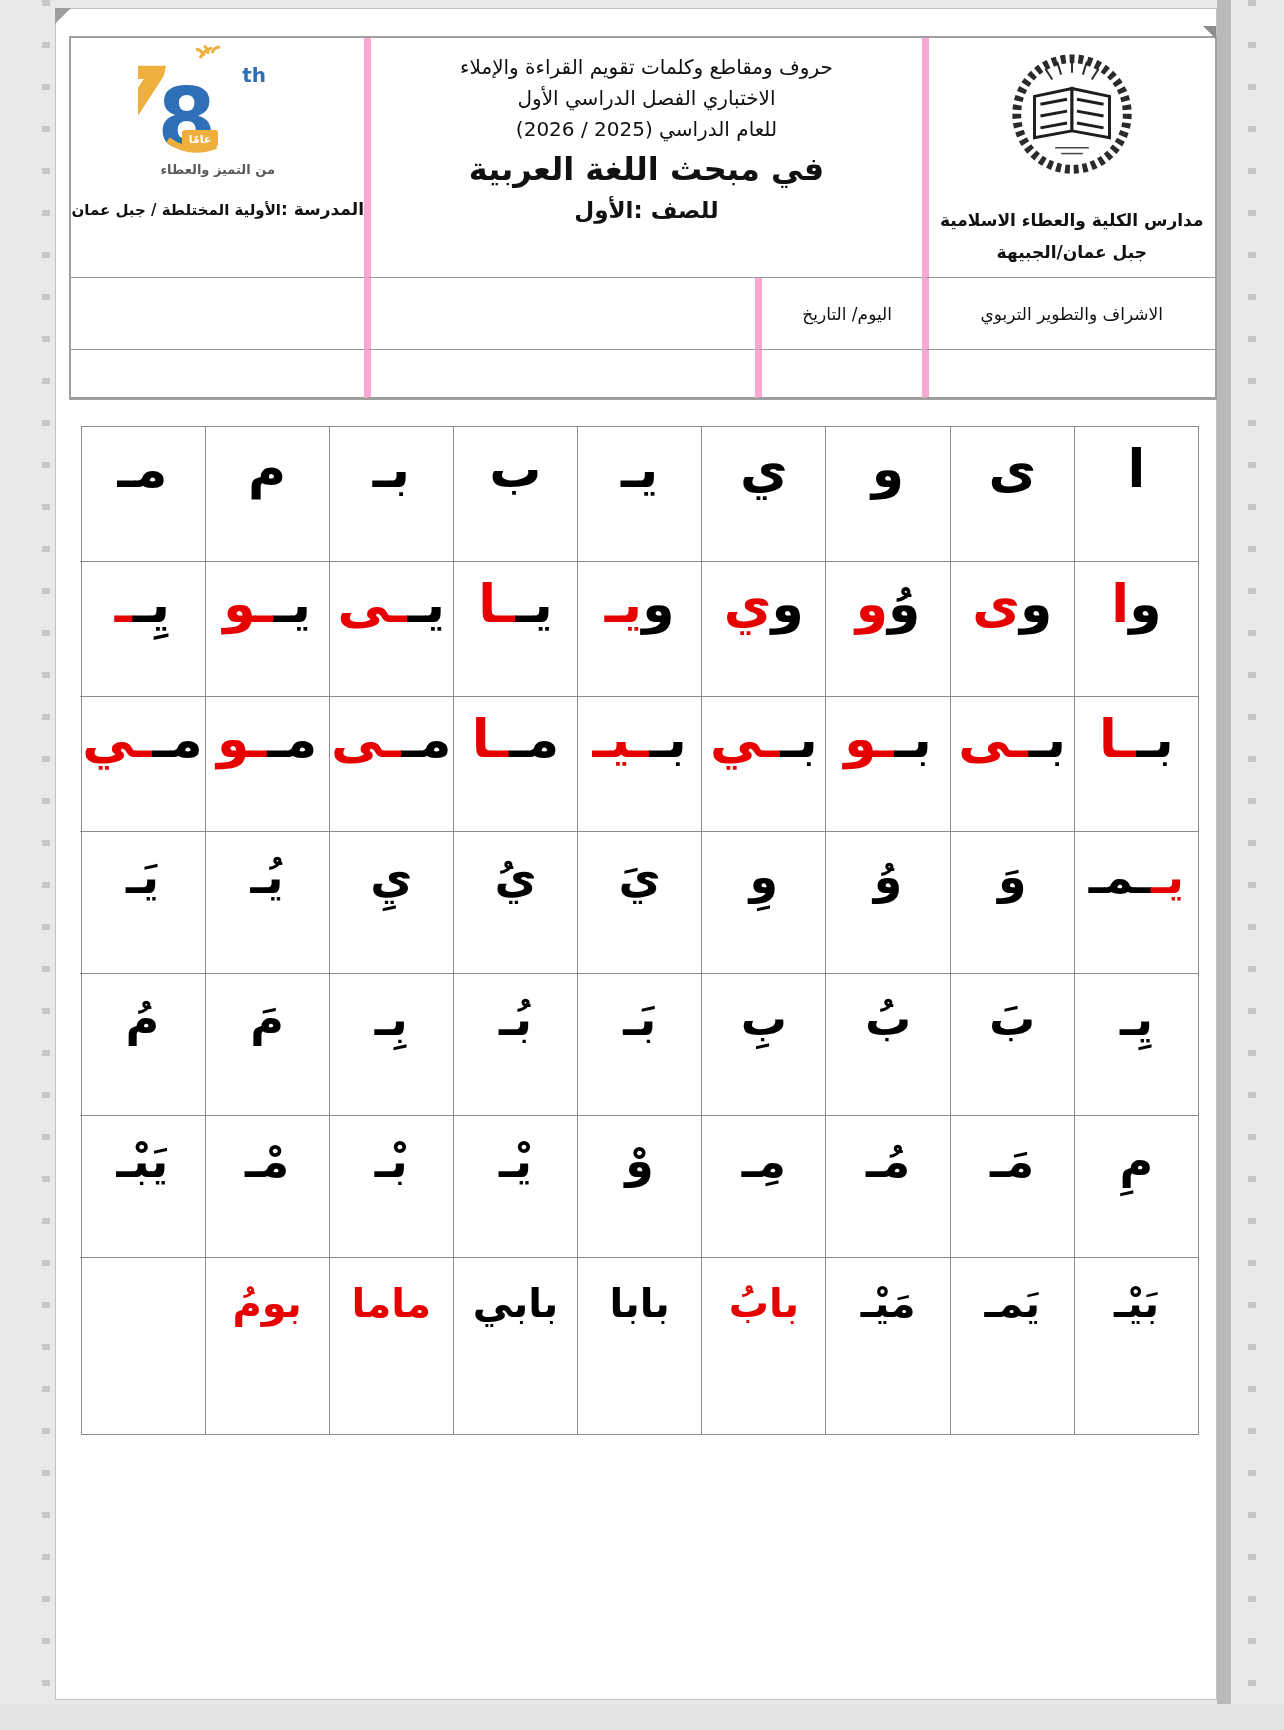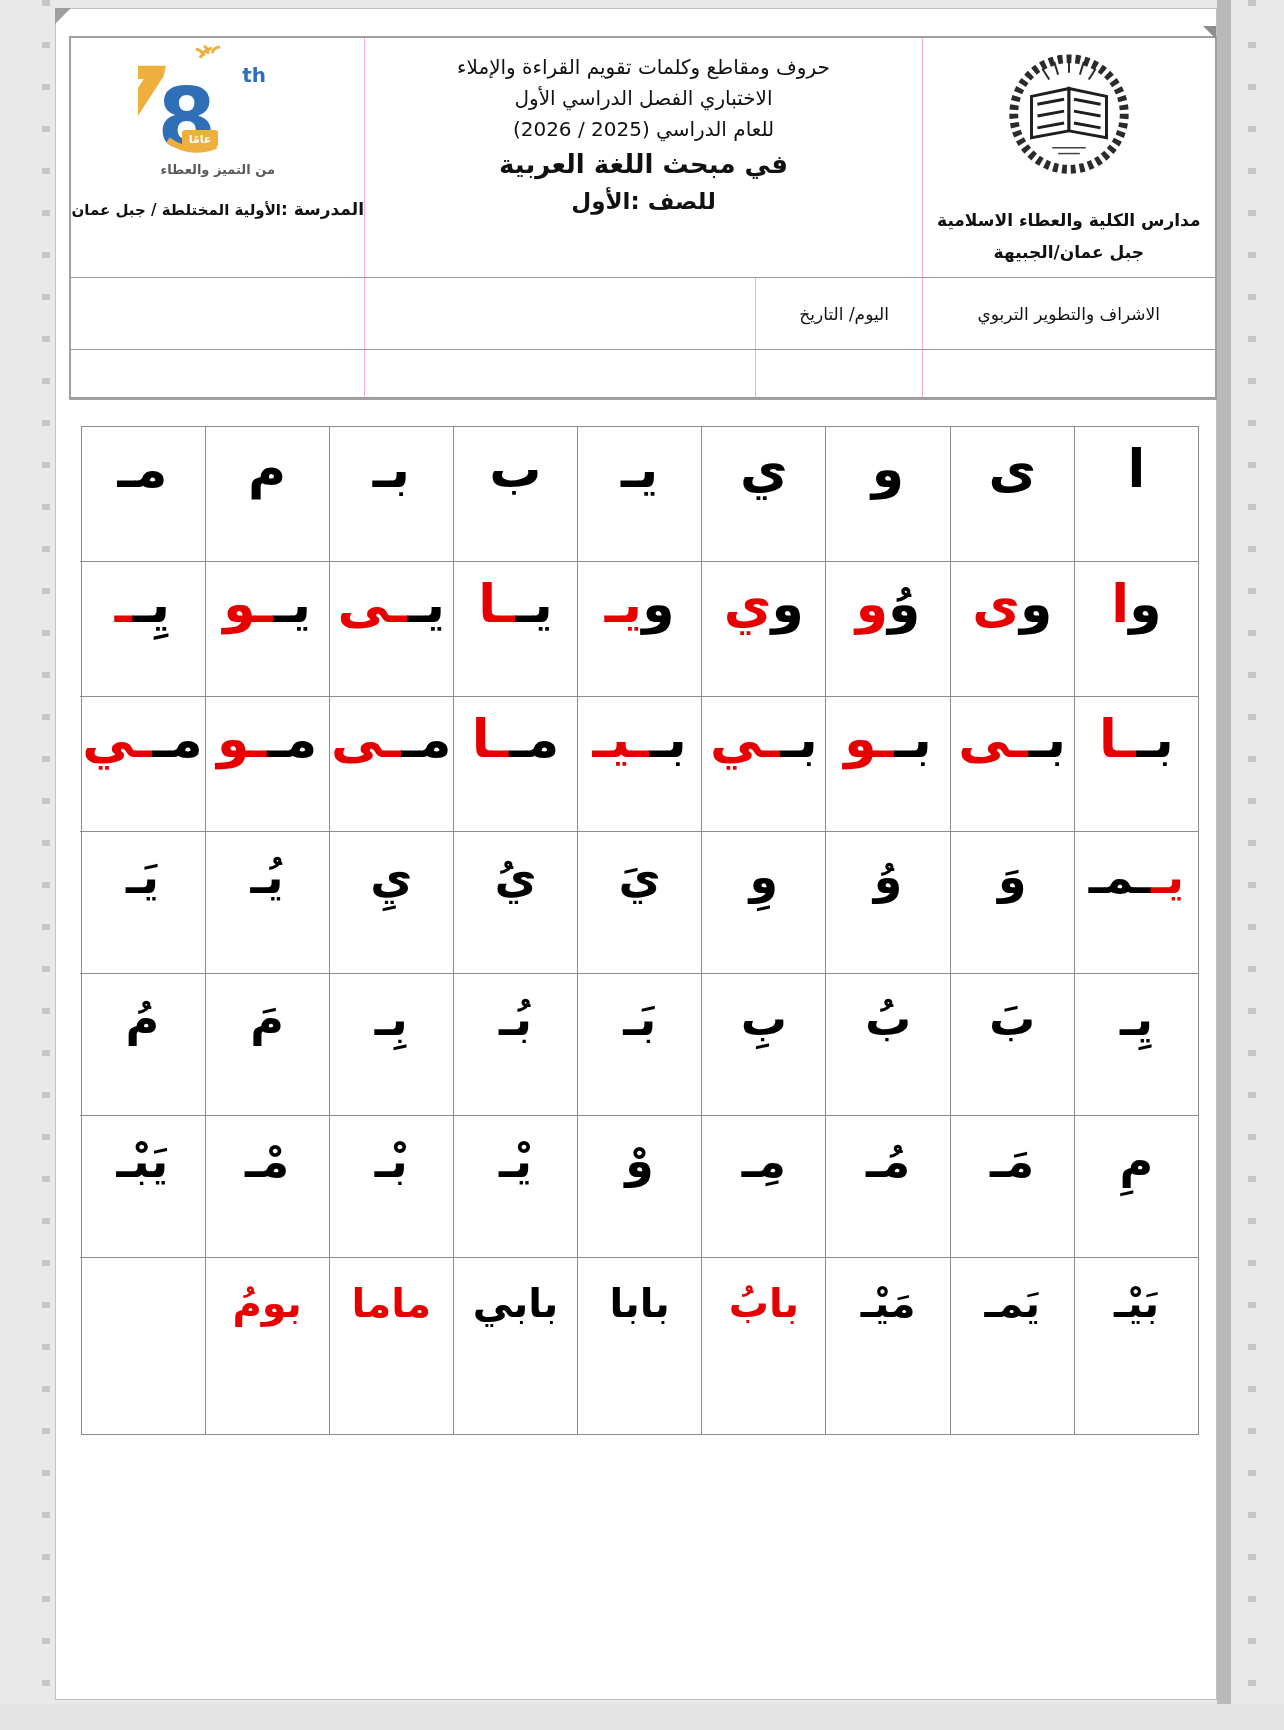--- a/index.html
+++ b/index.html
@@ -36,35 +36,35 @@
   .bottom-strip {
     position:absolute; left:0; top:1704px; width:1284px; height:26px;
     background:#e3e3e3;
   }
   
   .hdr {
     position:absolute; left:13px; top:27px; width:1148px;
     direction:rtl; border:2px solid #a0a0a0; background:#fff;
   }
   .hdr-row { display:flex; direction:rtl; }
-  .hdr-cell { border-left:1px solid #f9a8d4; border-bottom:1px solid #9a9a9a; position:relative; }
+  .hdr-cell { border-left:7px solid #f9a8d4; border-bottom:1px solid #9a9a9a; position:relative; }
   .hdr-cell:last-child { border-left:none; }
   .r1 { height:240px; }
   .r2 { height:72px; }
   .r3 { height:48px; }
   .c-school { width:294px; }
   .c-title  { width:558px; }
   .c-left   { width:294px; }
   .c-daydate{ width:167px;padding-left:11px; }
   .c-mid2   { width:391px; }
   .school-cell { text-align:center; padding-top:8px; }
   .school-name { font-weight:bold; font-size:17px; line-height:1.9; color:#111; margin-top:4px; }
   .title-cell { text-align:center; padding-top:14px; color:#111; }
   .title-line  { font-size:20px; line-height:1.55; }
-  .title-line-bold1 { font-size:26px; font-weight:bold; line-height:1.5; }
+  .title-line-bold1 { font-size:32px; font-weight:bold; line-height:1.5; }
   .title-line-bold2 { font-size:23px; font-weight:bold; line-height:1.5; }
   .left-cell { text-align:center; padding-top:6px; }
   .logo78-tagline { font-size:13px; font-weight:bold; color:#5a5a5a; margin-top:-4px; }
   .school-line { font-size:15px; color:#111; margin-top:22px;font-weight:bold; }
   .school-line b { font-size:17px; }
   .supervision-cell { display:flex; align-items:center; justify-content:center;
     font-weight:normal; font-size:17px; color:#111; }
   .daydate-cell { display:flex; align-items:center; justify-content:center;
     font-size:17px; color:#111; }
   

